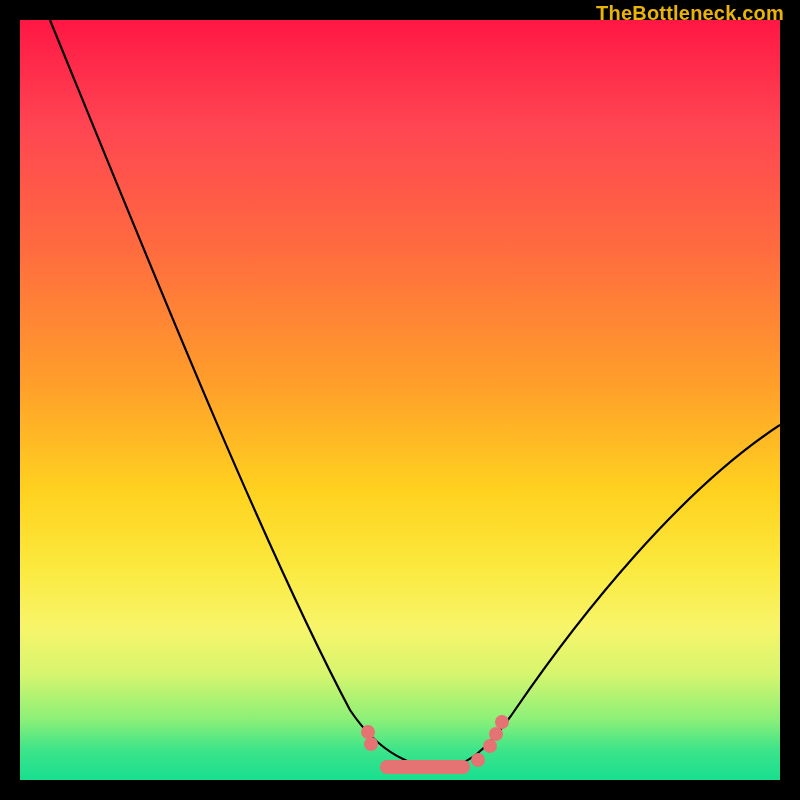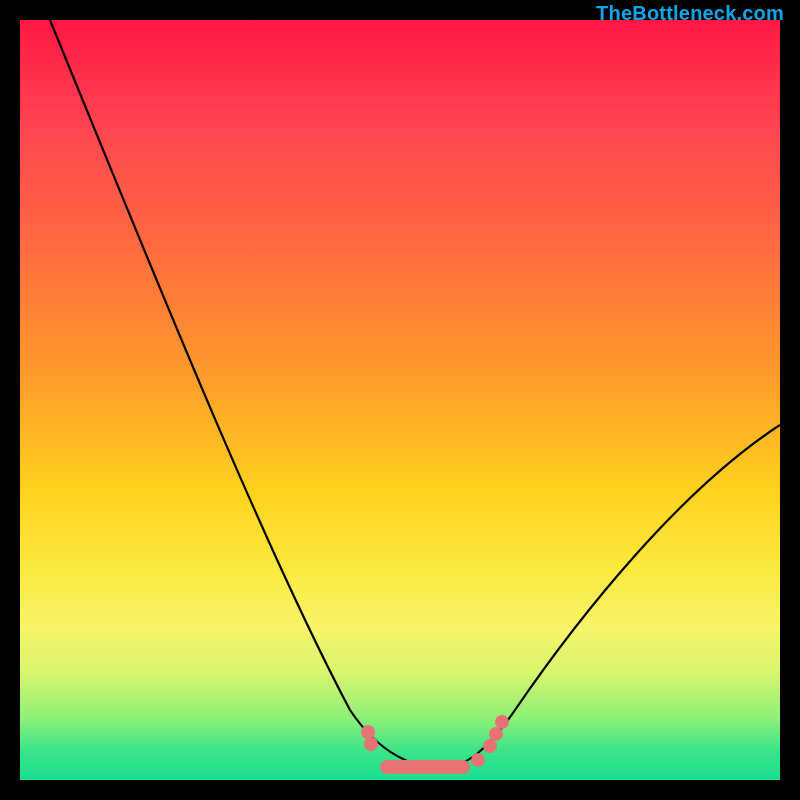--- a/index.html
+++ b/index.html
@@ -40,21 +40,21 @@
       #18df90 100%
     );
   }
   .watermark {
     position: absolute;
     top: 2px;
     right: 16px;
     font-family: Arial, Helvetica, sans-serif;
     font-size: 20px;
     font-weight: 600;
-    color: #0ea5e9;
+    color: #eab308;
     letter-spacing: 0.2px;
     user-select: none;
   }
   svg.curve {
     position: absolute;
     left: 0;
     top: 0;
     width: 760px;
     height: 760px;
   }

